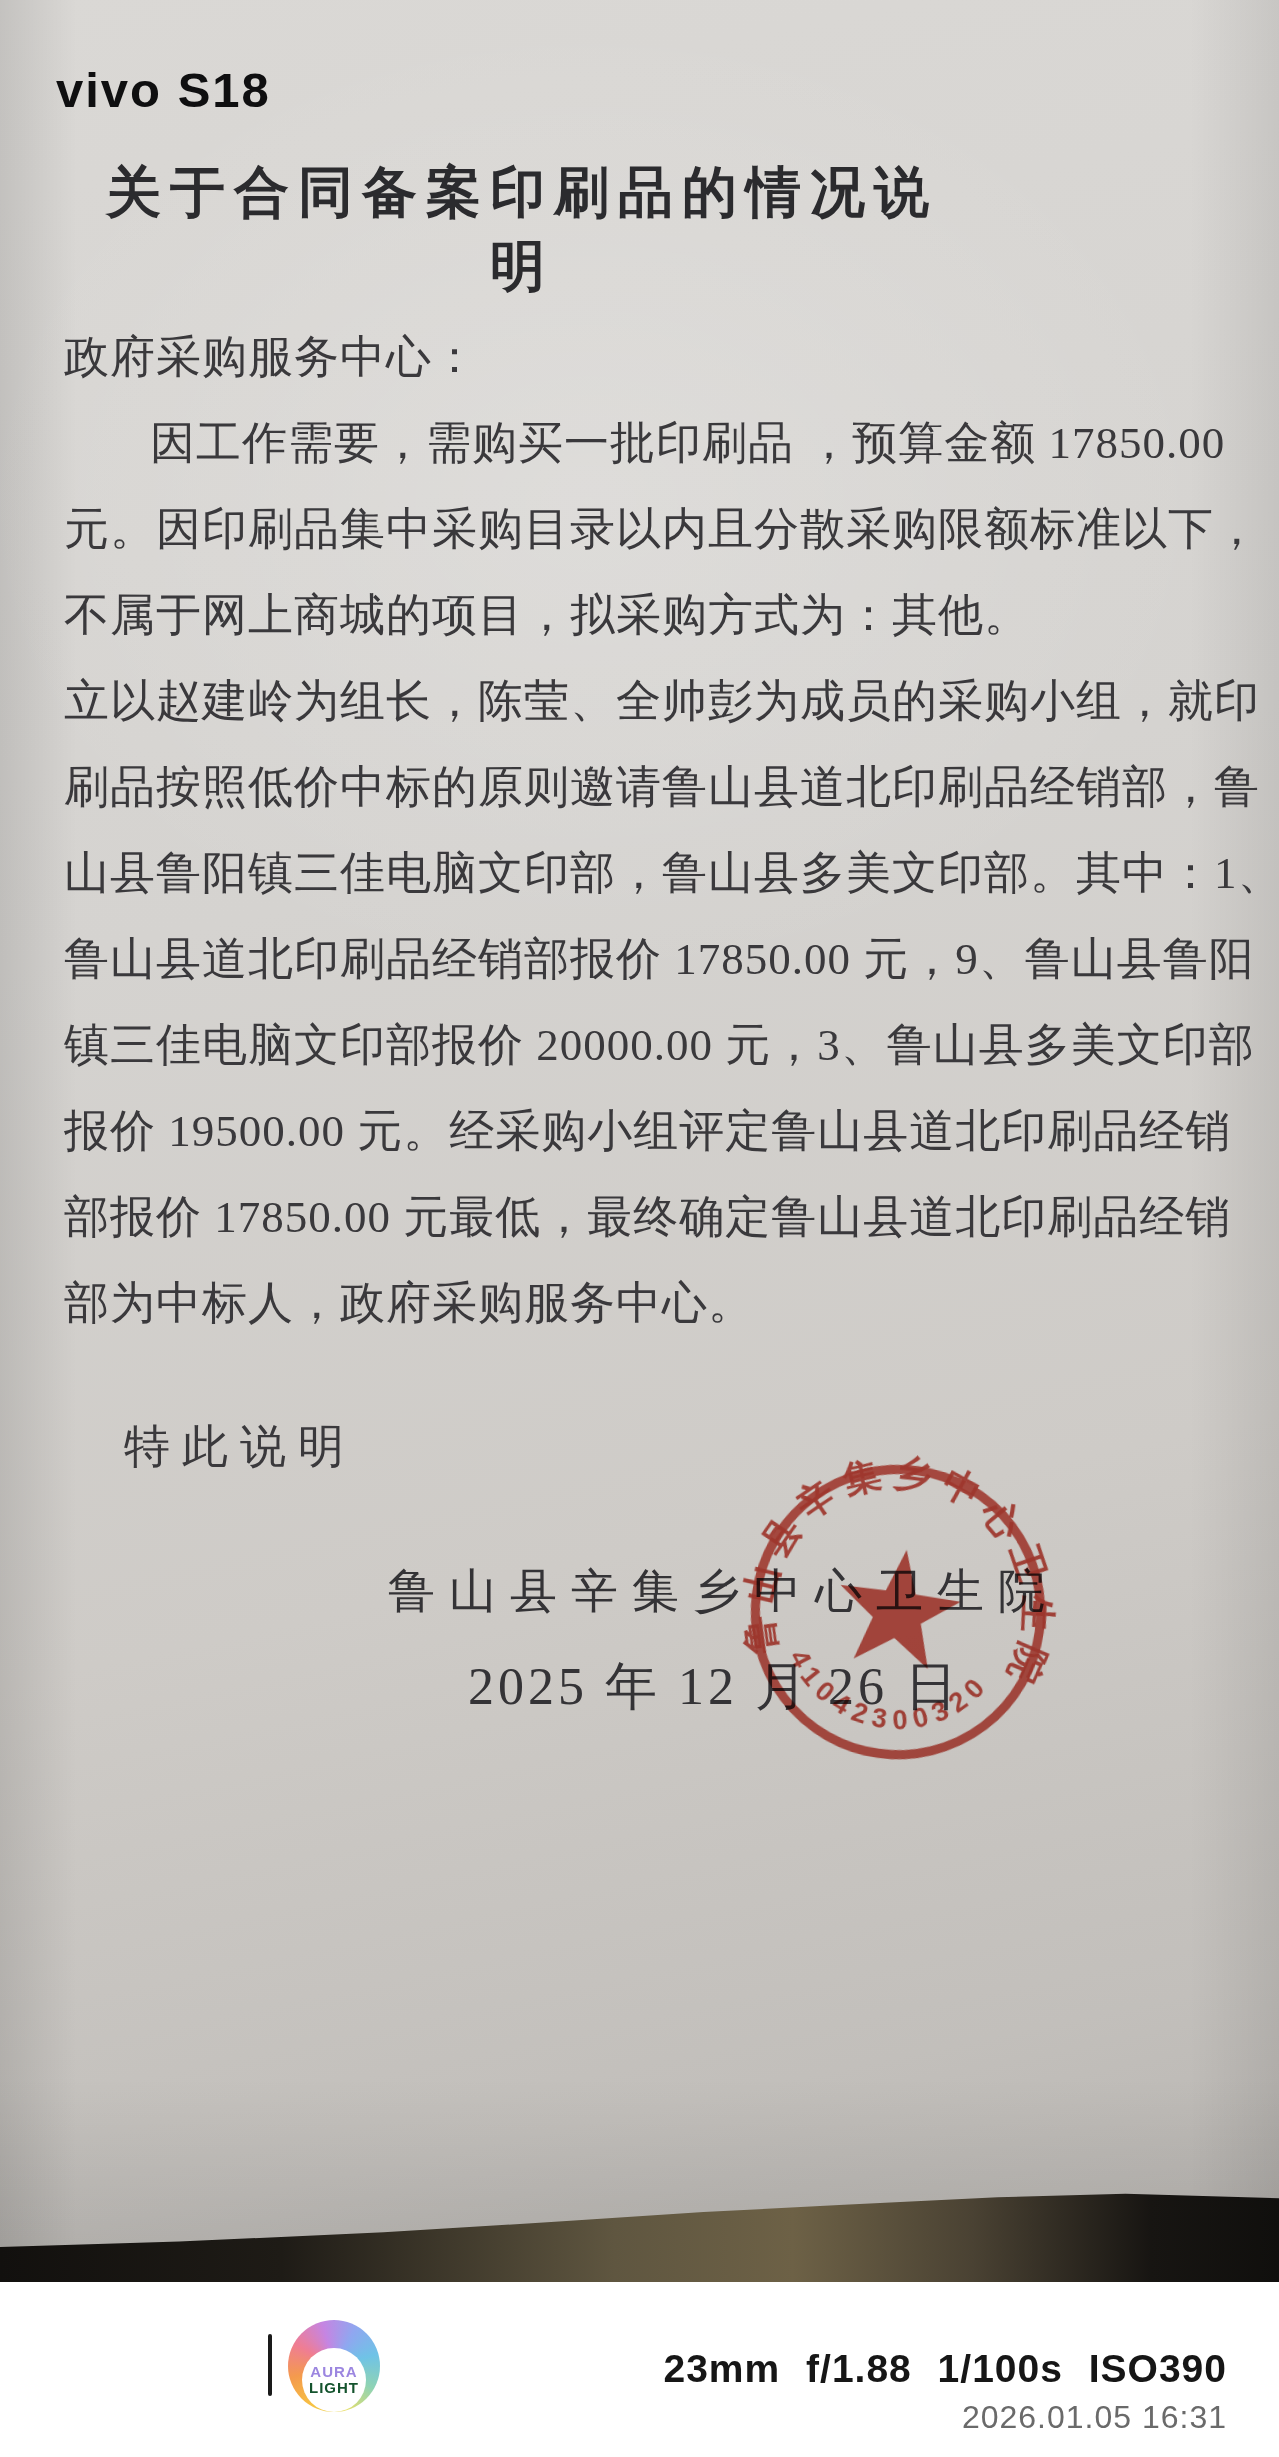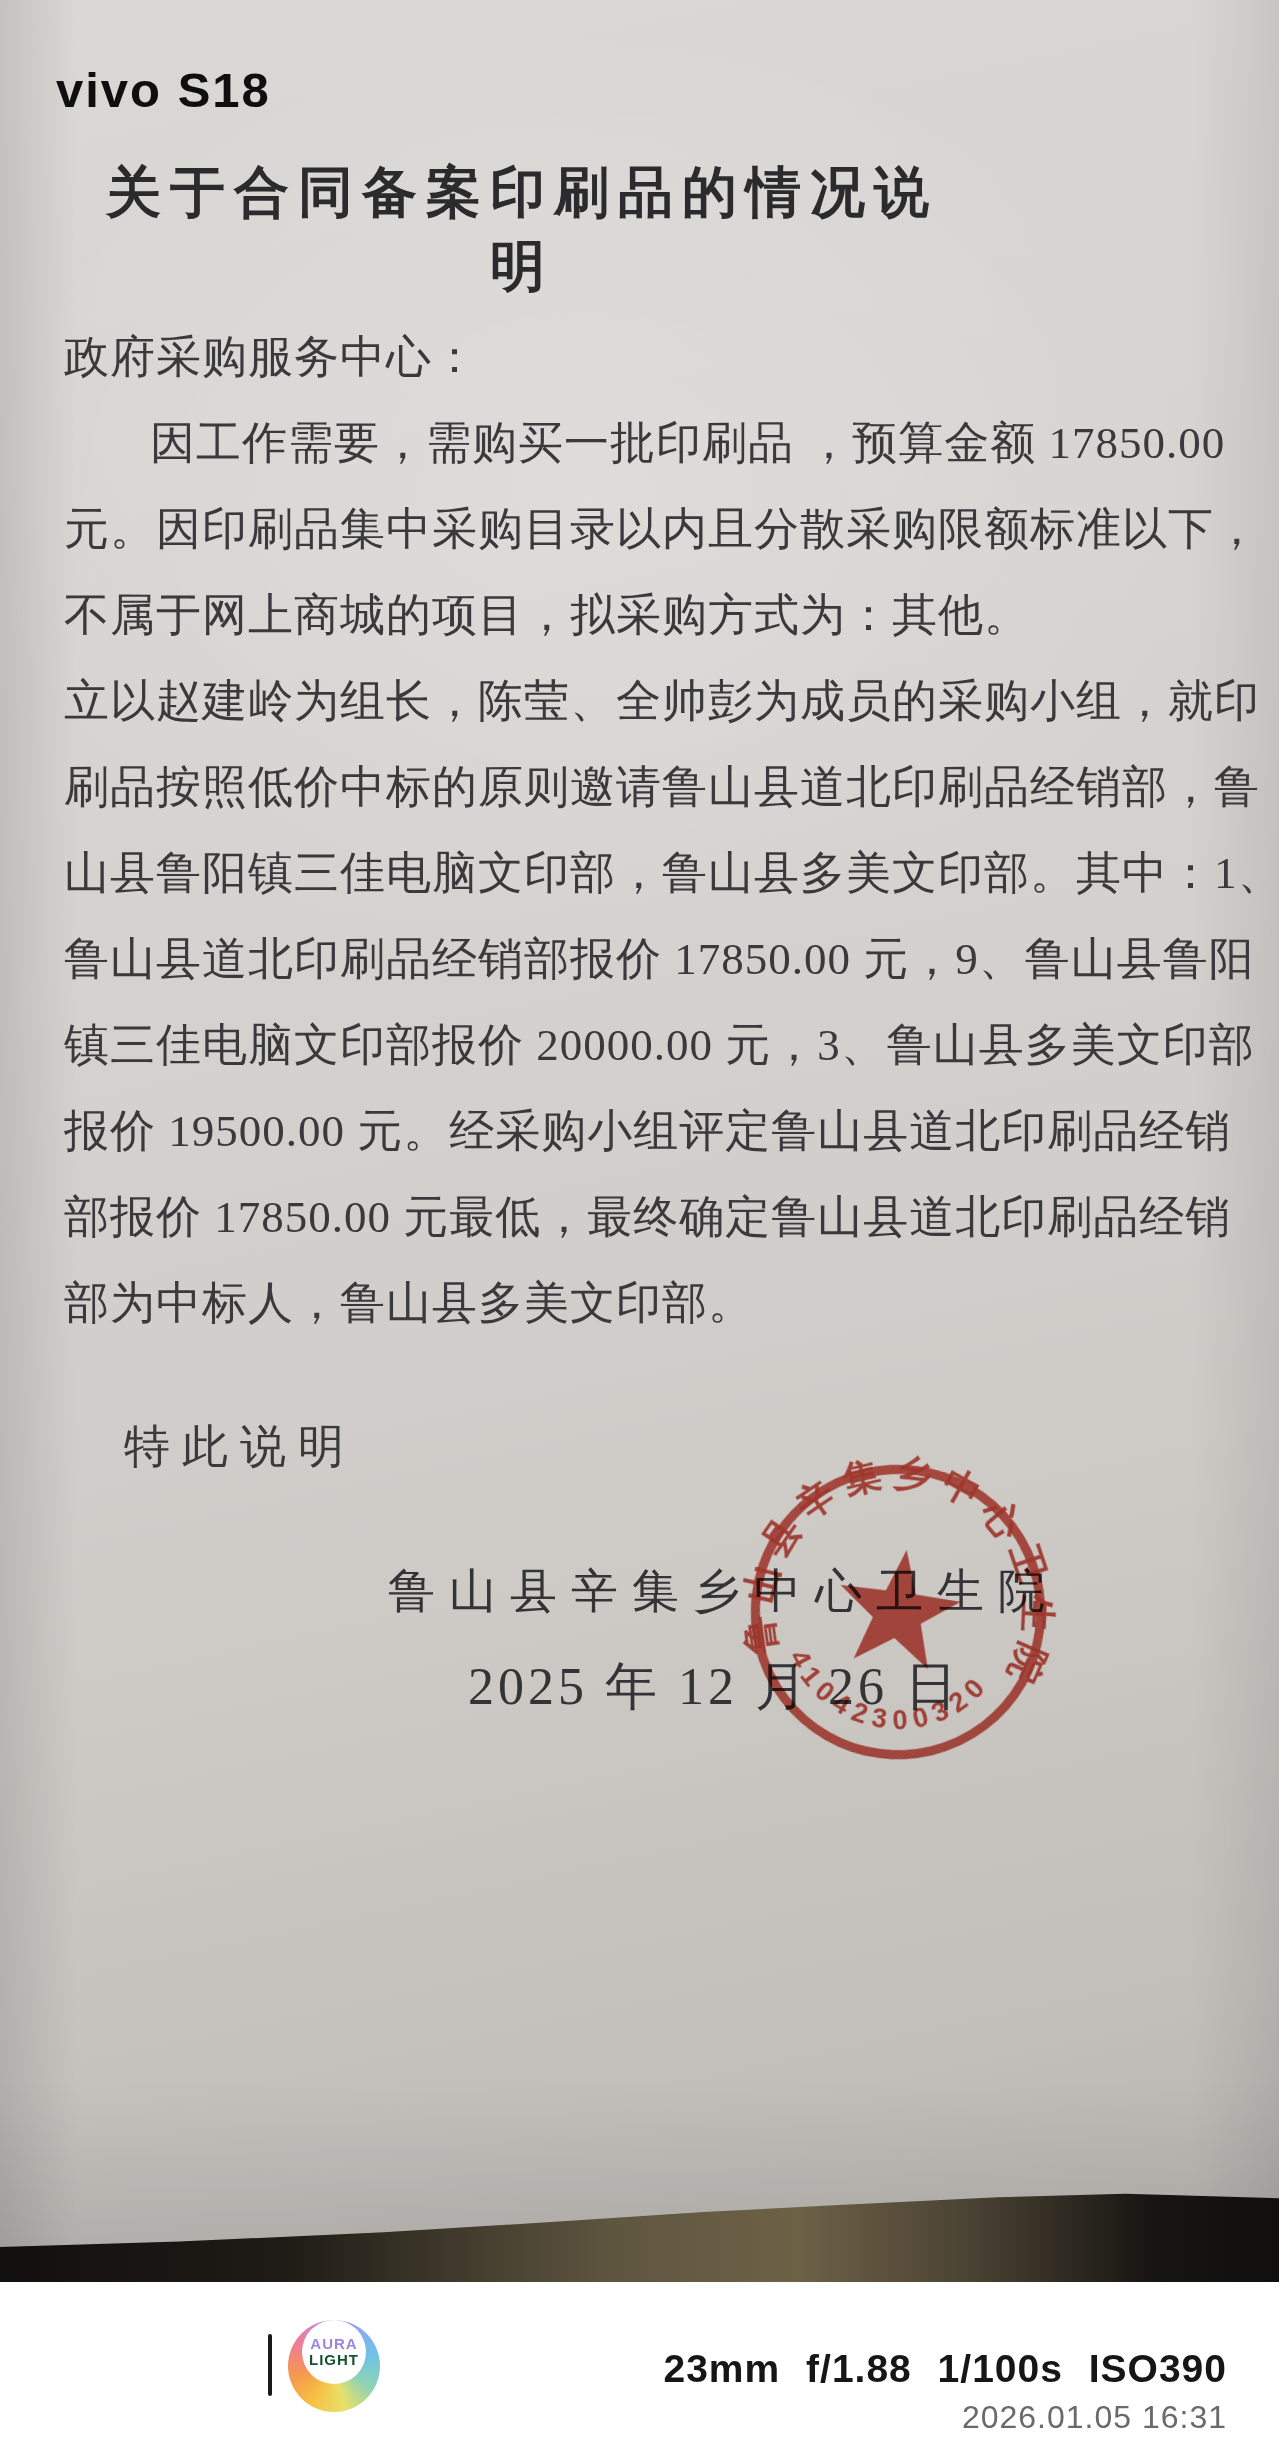--- a/index.html
+++ b/index.html
@@ -61,21 +61,21 @@
     font-family:"Liberation Sans","DejaVu Sans",sans-serif;
   }
   .wm-device{
     position:absolute;left:56px;top:2344px;margin-top:-2282px; 
     top:62px;font-size:49px;font-weight:700;color:#0f0f10;letter-spacing:2px;white-space:nowrap;
   }
   .wm-divider{position:absolute;left:268px;top:52px;width:4px;height:62px;background:#1a1a1a;border-radius:2px;}
   .aura-ring{
     position:absolute;left:288px;top:38px;width:92px;height:92px;border-radius:50%;
     background:conic-gradient(from 210deg,#f7c143,#f49a4d,#ef7d93,#c585e2,#8fa7f0,#6fc3e6,#8fd3b4,#e8e06a,#f7c143);
-    display:flex;align-items:flex-start;justify-content:center;
+    display:flex;align-items:flex-end;justify-content:center;
   }
   .aura-inner{
     width:64px;height:64px;border-radius:50%;background:#ffffff;
     display:flex;flex-direction:column;align-items:center;justify-content:center;line-height:1.05;
   }
   .aura-t1{font-size:15px;font-weight:700;letter-spacing:1px;color:#9c86e0;}
   .aura-t2{font-size:15px;font-weight:700;letter-spacing:1px;color:#14532d;}
   .wm-right{position:absolute;right:52px;top:48px;text-align:right;margin-top:17px;}
   .wm-exif{font-size:39px;font-weight:600;color:#161616;letter-spacing:1px;word-spacing:14px;white-space:nowrap;}
   .wm-time{margin-top:8px;font-size:32px;font-weight:500;color:#6a6a6a;letter-spacing:1px;}
@@ -94,21 +94,21 @@
     <div class="tline indent">因工作需要，需购买一批印刷品 ，预算金额 17850.00</div>
     <div class="tline">元。因印刷品集中采购目录以内且分散采购限额标准以下，</div>
     <div class="tline">不属于网上商城的项目，拟采购方式为：其他。</div>
     <div class="tline">立以赵建岭为组长，陈莹、全帅彭为成员的采购小组，就印</div>
     <div class="tline">刷品按照低价中标的原则邀请鲁山县道北印刷品经销部，鲁</div>
     <div class="tline">山县鲁阳镇三佳电脑文印部，鲁山县多美文印部。其中：1、</div>
     <div class="tline">鲁山县道北印刷品经销部报价 17850.00 元，9、鲁山县鲁阳</div>
     <div class="tline">镇三佳电脑文印部报价 20000.00 元，3、鲁山县多美文印部</div>
     <div class="tline">报价 19500.00 元。经采购小组评定鲁山县道北印刷品经销</div>
     <div class="tline">部报价 17850.00 元最低，最终确定鲁山县道北印刷品经销</div>
-    <div class="tline">部为中标人，鲁山县多美文印部。</div>
+    <div class="tline">部为中标人，政府采购服务中心。</div>
   </div>
 
   <div class="closing">特此说明</div>
   <div class="signature">鲁山县辛集乡中心卫生院</div>
   <div class="date-line">2025 年 12 月 26 日</div>
 
   <svg class="seal" viewBox="0 0 340 340">
     <defs>
       <path id="sealArcTop" d="M 52.6,212.9 A 125,125 0 1 1 287.4,212.9" fill="none"></path>
       <path id="sealArcBottom" d="M 65.1,219.2 A 116,116 0 0 0 274.9,219.2" fill="none"></path>

